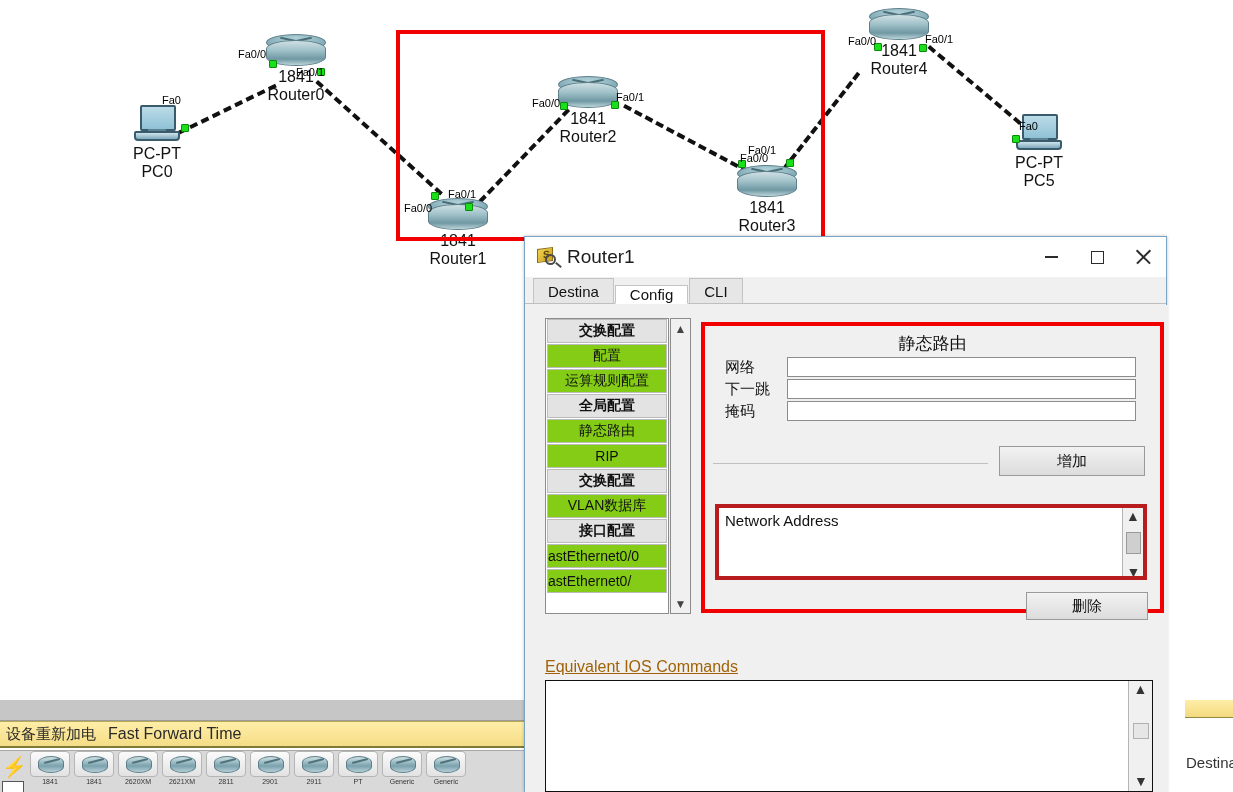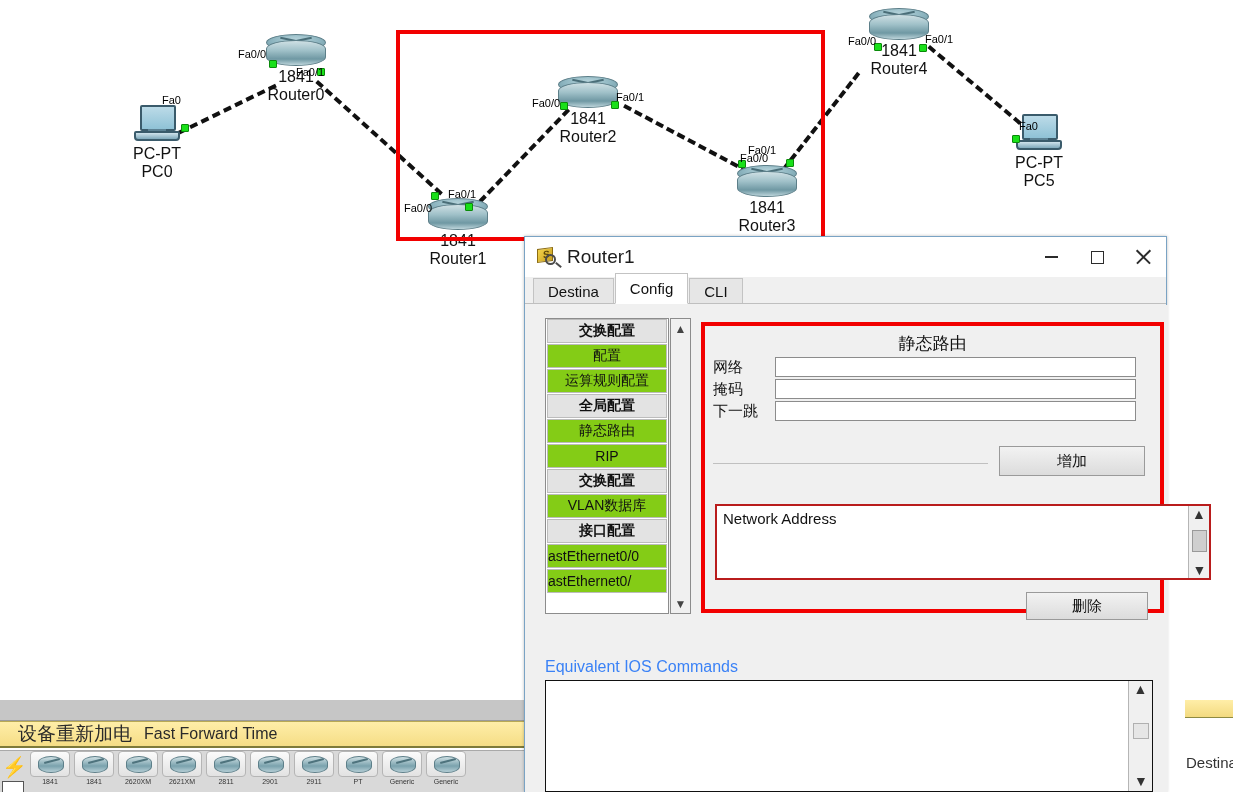--- a/index.html
+++ b/index.html
@@ -49,21 +49,21 @@
 
   .redbox { position:absolute; border:4px solid #f20000; }
 
   
   #bottom { position:absolute; left:0; top:700px; width:1233px; height:92px; }
   #bot-gray { position:absolute; left:0; top:0; width:527px; height:21px; background:#c6c6c6; border-bottom:1px solid #9a9a9a;}
   #tooltipband { position:absolute; left:0; top:21px; width:527px; height:27px;
                  background:linear-gradient(to bottom,#ffeea8,#f5dd86);
                  border-top:1px solid #b9a954; border-bottom:2px solid #7d7a3a;
                  display:flex; align-items:center; padding-left:6px; gap:12px; }
-  #tooltipband .cn { font-size:19px; color:#2a2a2a;margin-left:12px; }
+  #tooltipband .cn { font-size:15px; color:#2a2a2a; }
   #tooltipband .en { font-size:16px; color:#2a2a2a; }
   #palette { position:absolute; left:0; top:50px; width:527px; height:42px; background:#d9d9d9;
              border-top:1px solid #a9a9a9; display:flex; align-items:flex-start; }
   #palette .bolt { width:26px; height:42px; position:relative; }
   #palette .bolt:before { content:"⚡"; position:absolute; left:2px; top:4px; font-size:20px; color:#e8482a; }
   #palette .boltbox { position:absolute; left:2px; top:30px; width:22px; height:14px; border:1px solid #555; background:#fff; }
   .pal-items { display:flex; gap:4px; padding-left:4px; }
   .pal-item { width:40px; text-align:center; }
   .pal-item .icn { width:40px; height:26px; border:1px solid #b5b5b5; border-radius:4px;
                    background:linear-gradient(to bottom,#fbfbfb,#e2e2e2); position:relative; }
@@ -95,21 +95,21 @@
   .wbtn .min { width:13px; height:1.5px; background:#2b2b2b; }
   .wbtn .max { width:13px; height:13px; border:1.5px solid #2b2b2b; }
   .wbtn .cls { position:relative; width:16px; height:16px; }
   .wbtn .cls:before, .wbtn .cls:after { content:""; position:absolute; left:-1px; top:7px; width:19px; height:1.5px; background:#2b2b2b; }
   .wbtn .cls:before { transform:rotate(45deg);} .wbtn .cls:after{ transform:rotate(-45deg);}
 
   #tabs { height:27px; background:#f0f0f0; display:flex; align-items:flex-end; padding-left:8px;
           border-bottom:1px solid #bfbfbf; }
   .tab { height:25px; padding:0 14px; display:flex; align-items:center; font-size:15px; color:#111;
          background:#e6e6e6; border:1px solid #c3c3c3; border-bottom:none; margin-right:1px; }
-  .tab.active { background:#ffffff; height:31px; border-bottom:1px solid #ffffff; position:relative; top:1px; }
+  .tab.active { background:#ffffff; height:19px; border-bottom:1px solid #ffffff; position:relative; top:1px; }
 
   #dlgbody { position:absolute; left:0; top:68px; width:643px; height:488px; background:#f0f0f0; }
   #tree { position:absolute; left:545px; top:318px; width:124px; height:296px;
           background:#ffffff; border:1px solid #8c8c8c; overflow:hidden; }
   .tnode { height:24px; margin:0 1px 1px 1px; display:flex; align-items:center; justify-content:center;
            font-size:14px; color:#111; background:#84cc16; border:1px solid #bcbcbc;
            white-space:nowrap; overflow:hidden; }
   .tnode.hdr { font-weight:bold; background:#e3e3e3; }
   .tnode.ifc { justify-content:flex-start; padding-left:0px; }
   #treescroll { position:absolute; left:670px; top:318px; width:21px; height:296px;
@@ -117,43 +117,43 @@
   .sb-arrow { width:19px; height:19px; display:flex; align-items:center; justify-content:center;
               background:#f0f0f0; font-size:12px; color:#444; }
   .sb-up { position:absolute; top:0; left:0; }
   .sb-dn { position:absolute; bottom:0; left:0; }
 
   
   #srpanel { position:absolute; left:701px; top:322px; width:463px; height:291px; border:4px solid #f20000;
              background:#f0f0f0; }
   #srpanel .inner { position:absolute; left:0; top:0; right:0; bottom:0; background:#f0f0f0; }
   #sr-title { text-align:center; font-size:17px; color:#111; padding-top:6px; }
-  .fieldrow { display:flex; align-items:center; margin:2px 0 0 8px; }
+  .fieldrow { display:flex; align-items:center; margin:2px 0 0 20px; }
   .fieldrow .lab { width:62px; font-size:15px; color:#111; }
   .fieldrow input { flex:1; height:20px; border:1px solid #8c8c8c; background:#ffffff;
                     font-size:13px; padding:0 3px; margin-right:24px;
                     font-family:"Liberation Sans", sans-serif; }
   #sr-sep { position:absolute; left:8px; top:137px; width:275px; height:1px; background:#c0c0c0; }
   #btn-add { position:absolute; left:294px; top:120px; width:146px; height:30px;
              background:linear-gradient(to bottom,#f2f2f2,#dcdcdc); border:1px solid #9a9a9a;
              font-size:15px; color:#111; display:flex; align-items:center; justify-content:center; }
-  #routelist { position:absolute; left:10px; top:178px; width:496px; height:76px;
-               background:#ffffff; border:2px solid #b91c1c; overflow:hidden; }
+  #routelist { position:absolute; left:10px; top:178px; width:432px; height:76px;
+               background:#ffffff; border:4px solid #b91c1c; overflow:hidden; }
   .rl-row { height:25px; display:flex; align-items:center; padding-left:6px; font-size:15px; color:#111; }
   .rl-row.hdr { background:#ffffff; }
   .rl-row.alt { background:#e9e9e9; }
   #rl-scroll { position:absolute; right:0; top:0; width:21px; height:74px; background:#f0f0f0; border-left:1px solid #b5b5b5; }
   #rl-scroll .thumb { position:absolute; left:3px; top:24px; width:15px; height:22px;
                       background:#cfcfcf; border:1px solid #9a9a9a; }
   #btn-del { position:absolute; left:1026px; top:592px; width:122px; height:28px;
              background:linear-gradient(to bottom,#f2f2f2,#dcdcdc); border:1px solid #9a9a9a;
              font-size:15px; color:#111; display:flex; align-items:center; justify-content:center; }
 
   
-  #ios-lbl { position:absolute; left:545px; top:658px; font-size:16px; color:#3b82f6; }
+  #ios-lbl { position:absolute; left:545px; top:658px; font-size:16px; color:#a16207;text-decoration:underline; }
   #ios-box { position:absolute; left:545px; top:680px; width:608px; height:112px;
              background:#ffffff; border:1px solid #111; overflow:hidden; }
   #ios-text { position:absolute; left:6px; top:4px; right:26px;
               font-family:"Liberation Mono", monospace; font-size:13.5px; line-height:17px;
               color:#111; white-space:pre-wrap; }
   #ios-scroll { position:absolute; right:0; top:0; width:24px; height:110px; background:#f0f0f0; border-left:1px solid #b5b5b5; }
   #ios-scroll .thumb { position:absolute; left:4px; top:42px; width:16px; height:16px; background:#e6e6e6; border:1px solid #b0b0b0; }
   .arr { font-size:14px; color:#333; text-align:center; }
 </style>
 </head>
@@ -390,25 +390,25 @@
 
 <div id="srpanel">
   <div class="inner">
     <div id="sr-title">静态路由</div>
 
     <div class="fieldrow">
       <div class="lab">网络</div>
       <input type="text" value="" style="">
     </div>
     <div class="fieldrow">
+      <div class="lab">下一跳</div>
+      <input type="text" value="" style="">
+    </div>
+    <div class="fieldrow">
       <div class="lab">掩码</div>
-      <input type="text" value="" style="">
-    </div>
-    <div class="fieldrow">
-      <div class="lab">下一跳</div>
       <input type="text" value="" style="">
     </div>
 
     <div id="sr-sep"></div>
     <div id="btn-add">增加</div>
 
     <div id="routelist">
       <div class="rl-row hdr">Network Address</div>
       <div id="rl-scroll">
         <div class="arr">▲</div>

